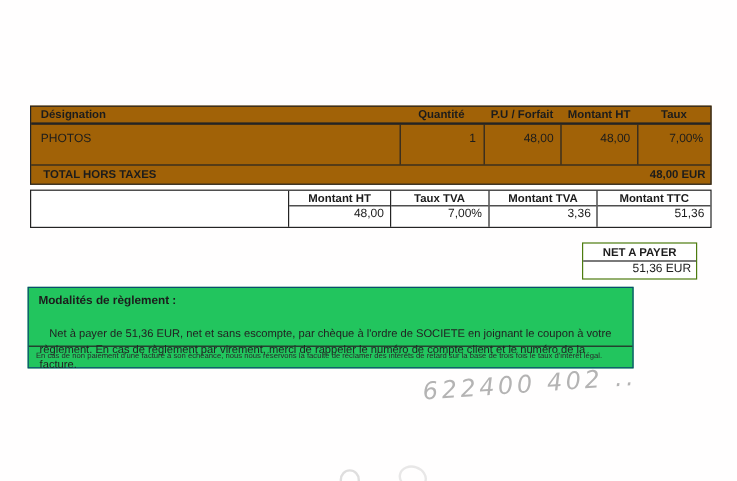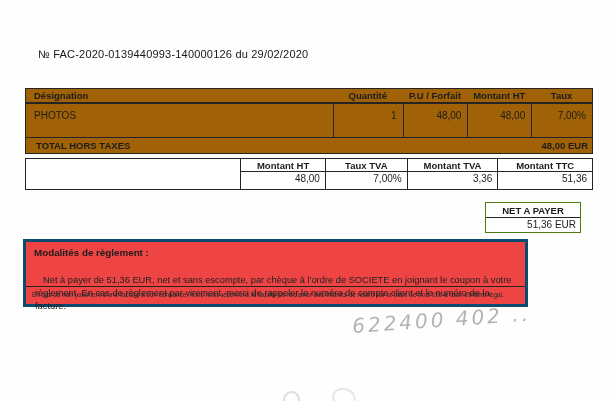--- a/index.html
+++ b/index.html
@@ -32,41 +32,40 @@
   .t2-col{box-sizing:border-box;border-left:1px solid #242424;display:flex;flex-direction:column;}
   .t2-h{height:13px;border-bottom:1px solid #242424;font-weight:bold;font-size:9.5px;text-align:center;line-height:13px;box-sizing:border-box;}
   .t2-v{flex:1;font-size:10px;text-align:right;padding:1px 5px 0 0;box-sizing:border-box;}
 
   
   .net{position:absolute;left:485px;top:202px;width:96px;height:31px;border:1px solid #4d7c0f;box-sizing:border-box;background:#fff;}
   .net-h{height:15px;border-bottom:1px solid #242424;font-weight:bold;font-size:9.5px;text-align:center;line-height:15px;box-sizing:border-box;}
   .net-v{font-size:10px;text-align:right;padding:1px 4px 0 0;}
 
   
-  .terms{position:absolute;left:23px;top:239px;width:505px;height:68px;border:3px solid #0c4a6e;box-sizing:border-box;background:#ef4444;}
+  .terms{position:absolute;left:23px;top:239px;width:505px;height:68px;border:1px solid #0c4a6e;box-sizing:border-box;background:#22c55e;}
   .terms-title{font-weight:bold;font-size:9.8px;padding:5px 8px 0 8px;}
   .terms-body{font-size:9.3px;line-height:1.4;margin:16px 9px 0 9px;text-indent:8px;color:#222;}
   .terms-small{position:absolute;left:0;right:0;bottom:0;height:18px;border-top:1px solid #242424;font-size:6.4px;color:#2a2a2a;padding:4px 6px 0 6px;box-sizing:border-box;white-space:nowrap;overflow:hidden;}
 
   
   .handnote{
     position:absolute;left:352px;top:306px;width:230px;
     font-family:"DejaVu Sans",sans-serif;font-style:italic;font-size:20px;
     color:#9b9b9b;letter-spacing:3px;transform:rotate(-4deg);opacity:.75;
   }
   .pen-mark{position:absolute;border:2px solid rgba(110,110,110,.22);border-radius:50%;}
   .pm1{left:283px;top:391px;width:13px;height:14px;}
   .pm2{left:332px;top:388px;width:20px;height:16px;transform:rotate(18deg);border-color:rgba(110,110,110,.16);}
 </style>
 </head>
 <body>
 
 <div class="page">
 
-  <div class="title">№ FAC-2020-0139440993-140000126 du 29/02/2020</div>
 
   <div class="t1">
     <div class="row t1-header">
       <div class="c c-des">Désignation</div>
       <div class="c c-qty">Quantité</div>
       <div class="c c-pu">P.U / Forfait</div>
       <div class="c c-mht">Montant HT</div>
       <div class="c c-tx">Taux</div>
     </div>
     <div class="row t1-body">

